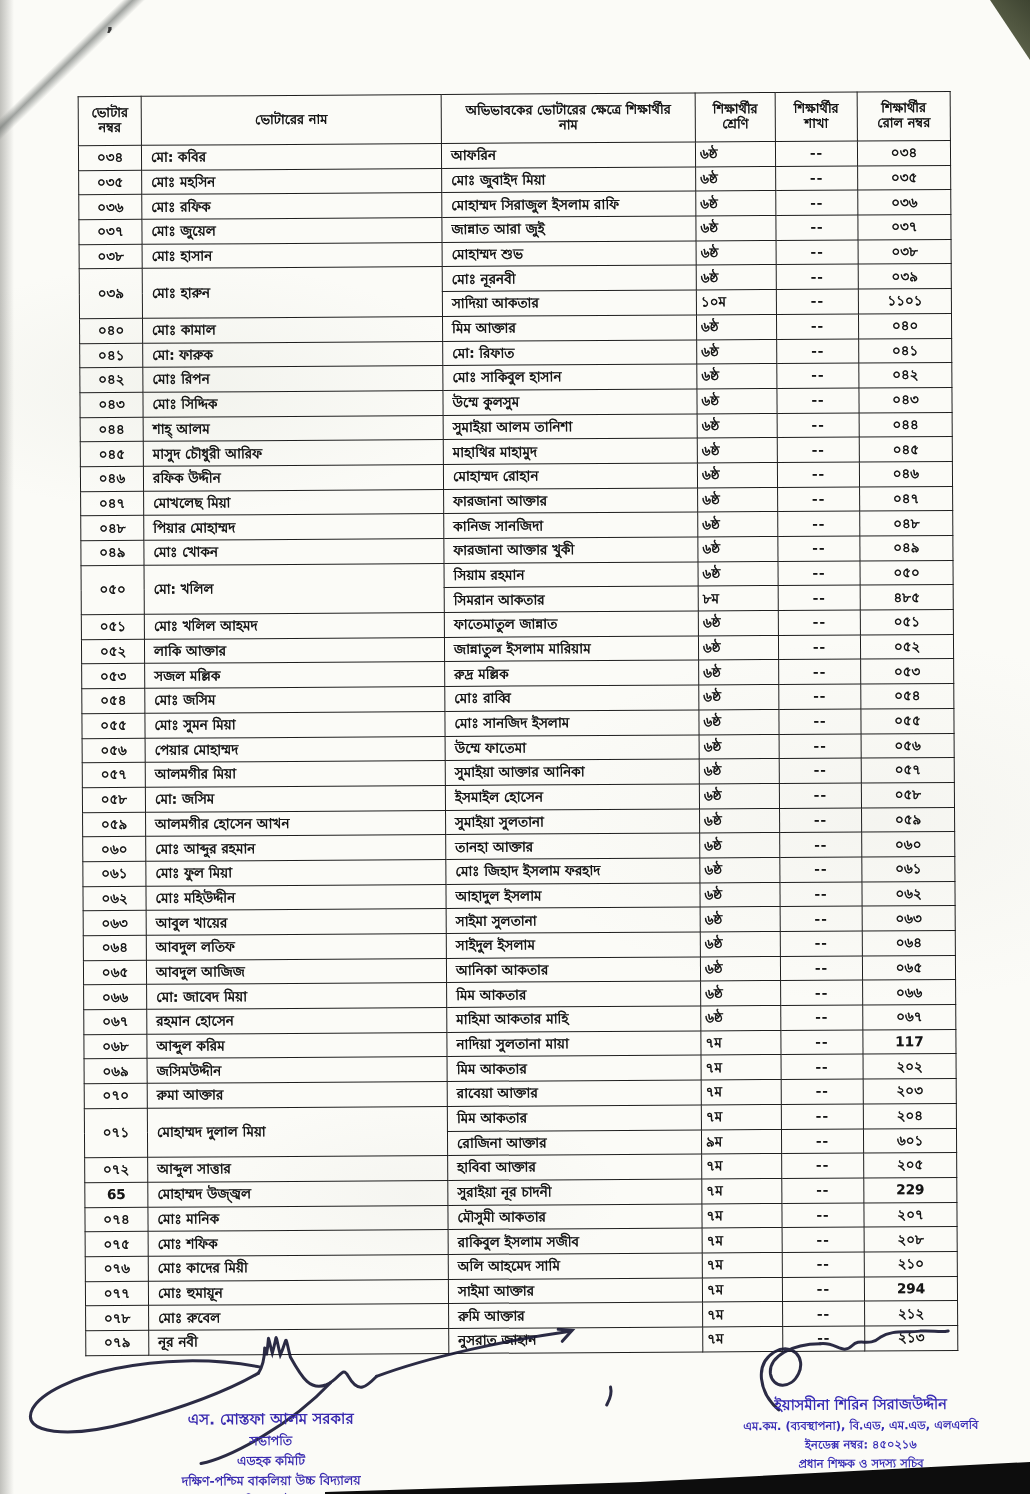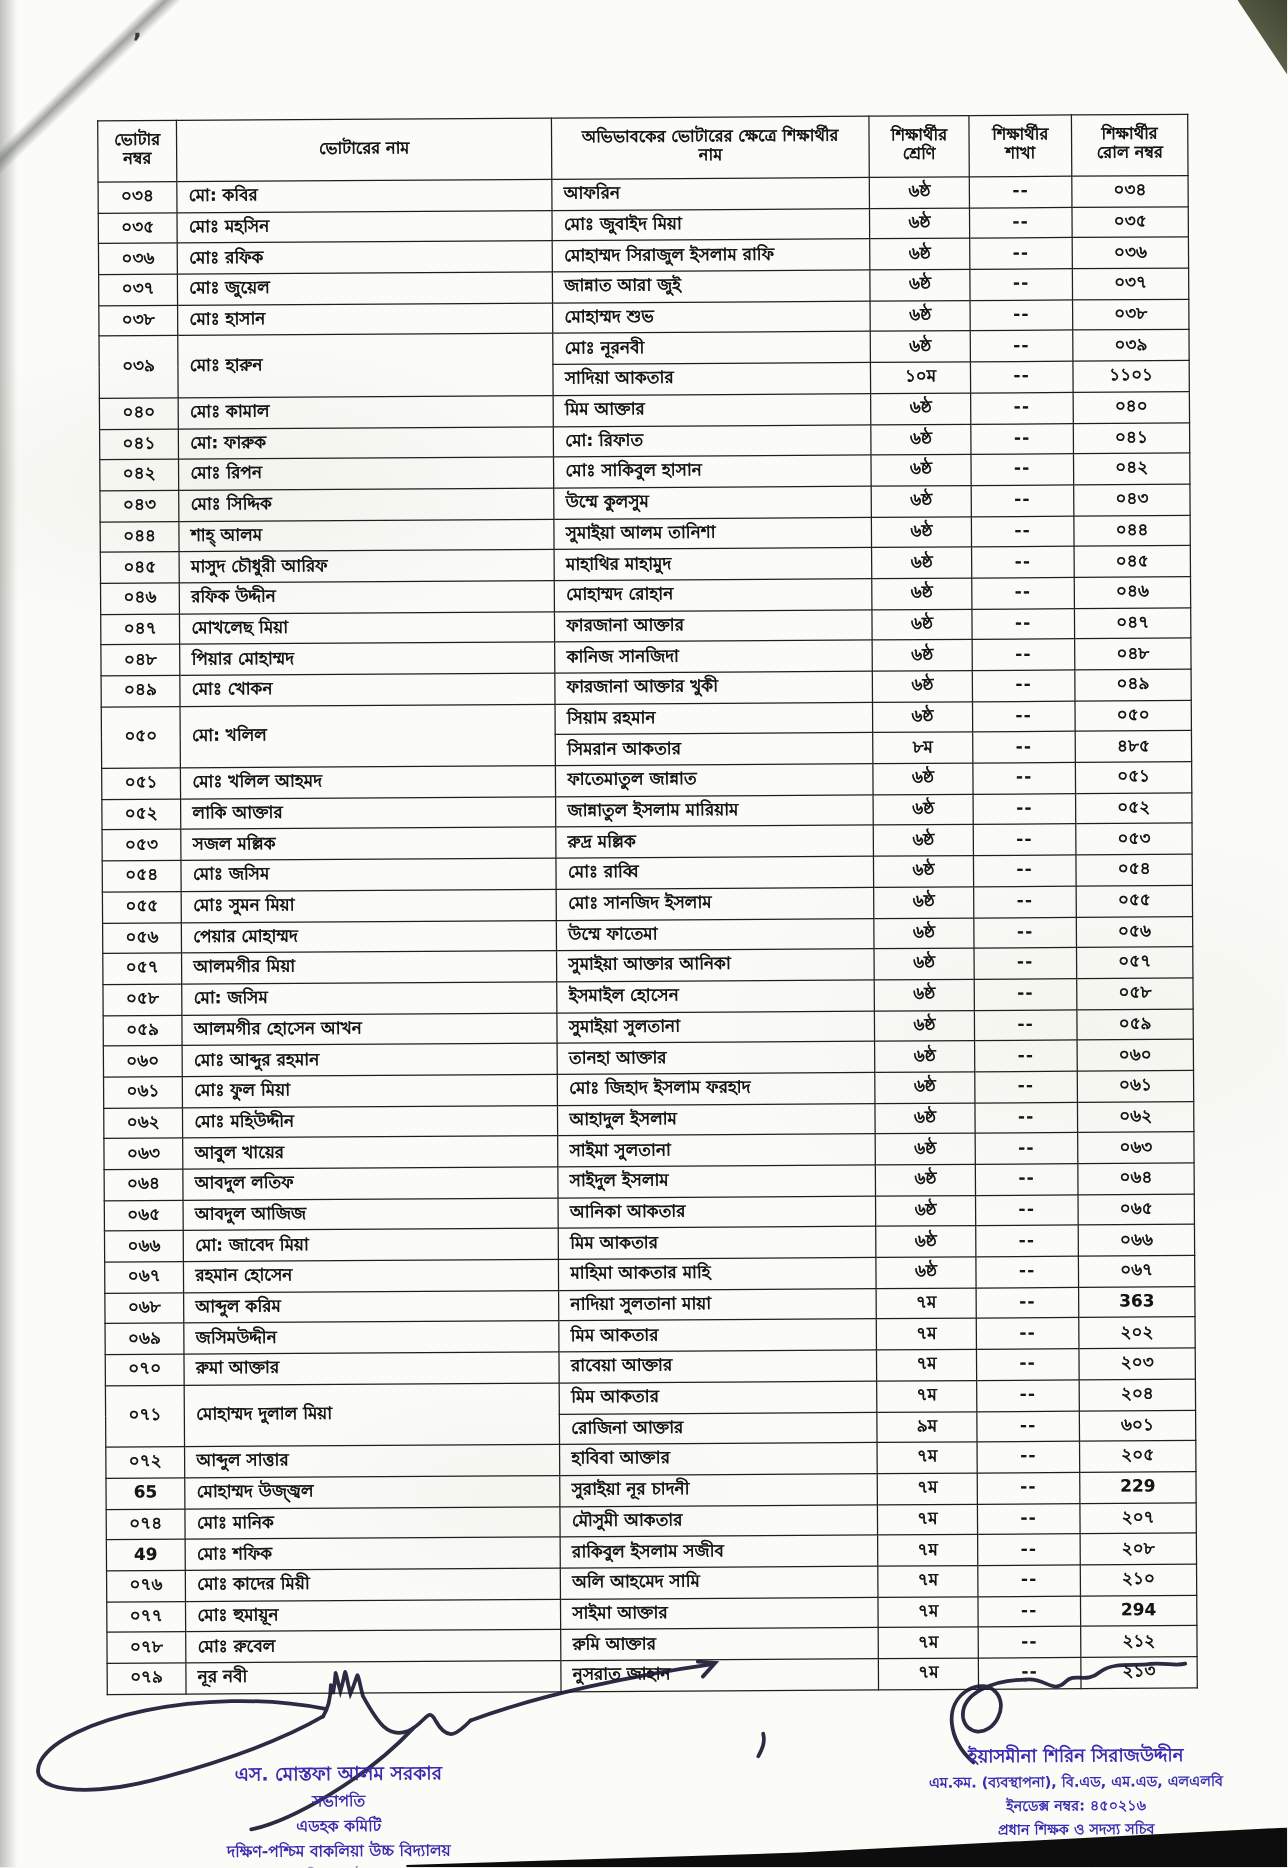--- a/index.html
+++ b/index.html
@@ -64,21 +64,21 @@
     line-height:1.12;
     padding:0 4px;
     overflow:hidden;white-space:nowrap;
     text-shadow:0 0 .5px rgba(40,40,40,.55);
   }
   .voter-table thead th{height:48px;text-align:center;vertical-align:middle;font-size:13px;}
   .voter-table tbody tr{height:24.7px;}
   .voter-table td.c-no{text-align:center;}
   .voter-table td.c-name{text-align:left;padding-left:9px;}
   .voter-table td.c-student{text-align:left;padding-left:9px;}
-  .voter-table td.c-class{text-align:center;}
+  .voter-table td.c-class{text-align:left;}
   .voter-table td.c-section{text-align:center;letter-spacing:1px;}
   .voter-table td.c-roll{text-align:center;}
   .hdr-line{display:block;}
 
   
   .sig-block{position:absolute;text-align:center;color:#3a2bb0;font-weight:bold;}
   .sig-block .sig-name{font-size:15px;white-space:nowrap;}
   .sig-block .sig-line{font-size:12.5px;white-space:nowrap;}
   .sig-left{left:60px;top:1408px;width:420px;}
   .sig-right{left:690px;top:1398px;width:340px;color:#382cb5;}
@@ -419,21 +419,21 @@
             <td class="c-class">৬ষ্ঠ</td>
             <td class="c-section">--</td>
             <td class="c-roll">০৬৭</td>
           </tr>
           <tr>
             <td class="c-no" rowspan="1">০৬৮</td>
             <td class="c-name" rowspan="1">আব্দুল করিম</td>
             <td class="c-student">নাদিয়া সুলতানা মায়া</td>
             <td class="c-class">৭ম</td>
             <td class="c-section">--</td>
-            <td class="c-roll">363</td>
+            <td class="c-roll">117</td>
           </tr>
           <tr>
             <td class="c-no" rowspan="1">০৬৯</td>
             <td class="c-name" rowspan="1">জসিমউদ্দীন</td>
             <td class="c-student">মিম আকতার</td>
             <td class="c-class">৭ম</td>
             <td class="c-section">--</td>
             <td class="c-roll">২০২</td>
           </tr>
           <tr>
@@ -476,21 +476,21 @@
           </tr>
           <tr>
             <td class="c-no" rowspan="1">০৭৪</td>
             <td class="c-name" rowspan="1">মোঃ মানিক</td>
             <td class="c-student">মৌসুমী আকতার</td>
             <td class="c-class">৭ম</td>
             <td class="c-section">--</td>
             <td class="c-roll">২০৭</td>
           </tr>
           <tr>
-            <td class="c-no" rowspan="1">49</td>
+            <td class="c-no" rowspan="1">০৭৫</td>
             <td class="c-name" rowspan="1">মোঃ শফিক</td>
             <td class="c-student">রাকিবুল ইসলাম সজীব</td>
             <td class="c-class">৭ম</td>
             <td class="c-section">--</td>
             <td class="c-roll">২০৮</td>
           </tr>
           <tr>
             <td class="c-no" rowspan="1">০৭৬</td>
             <td class="c-name" rowspan="1">মোঃ কাদের মিয়ী</td>
             <td class="c-student">অলি আহমেদ সামি</td>

